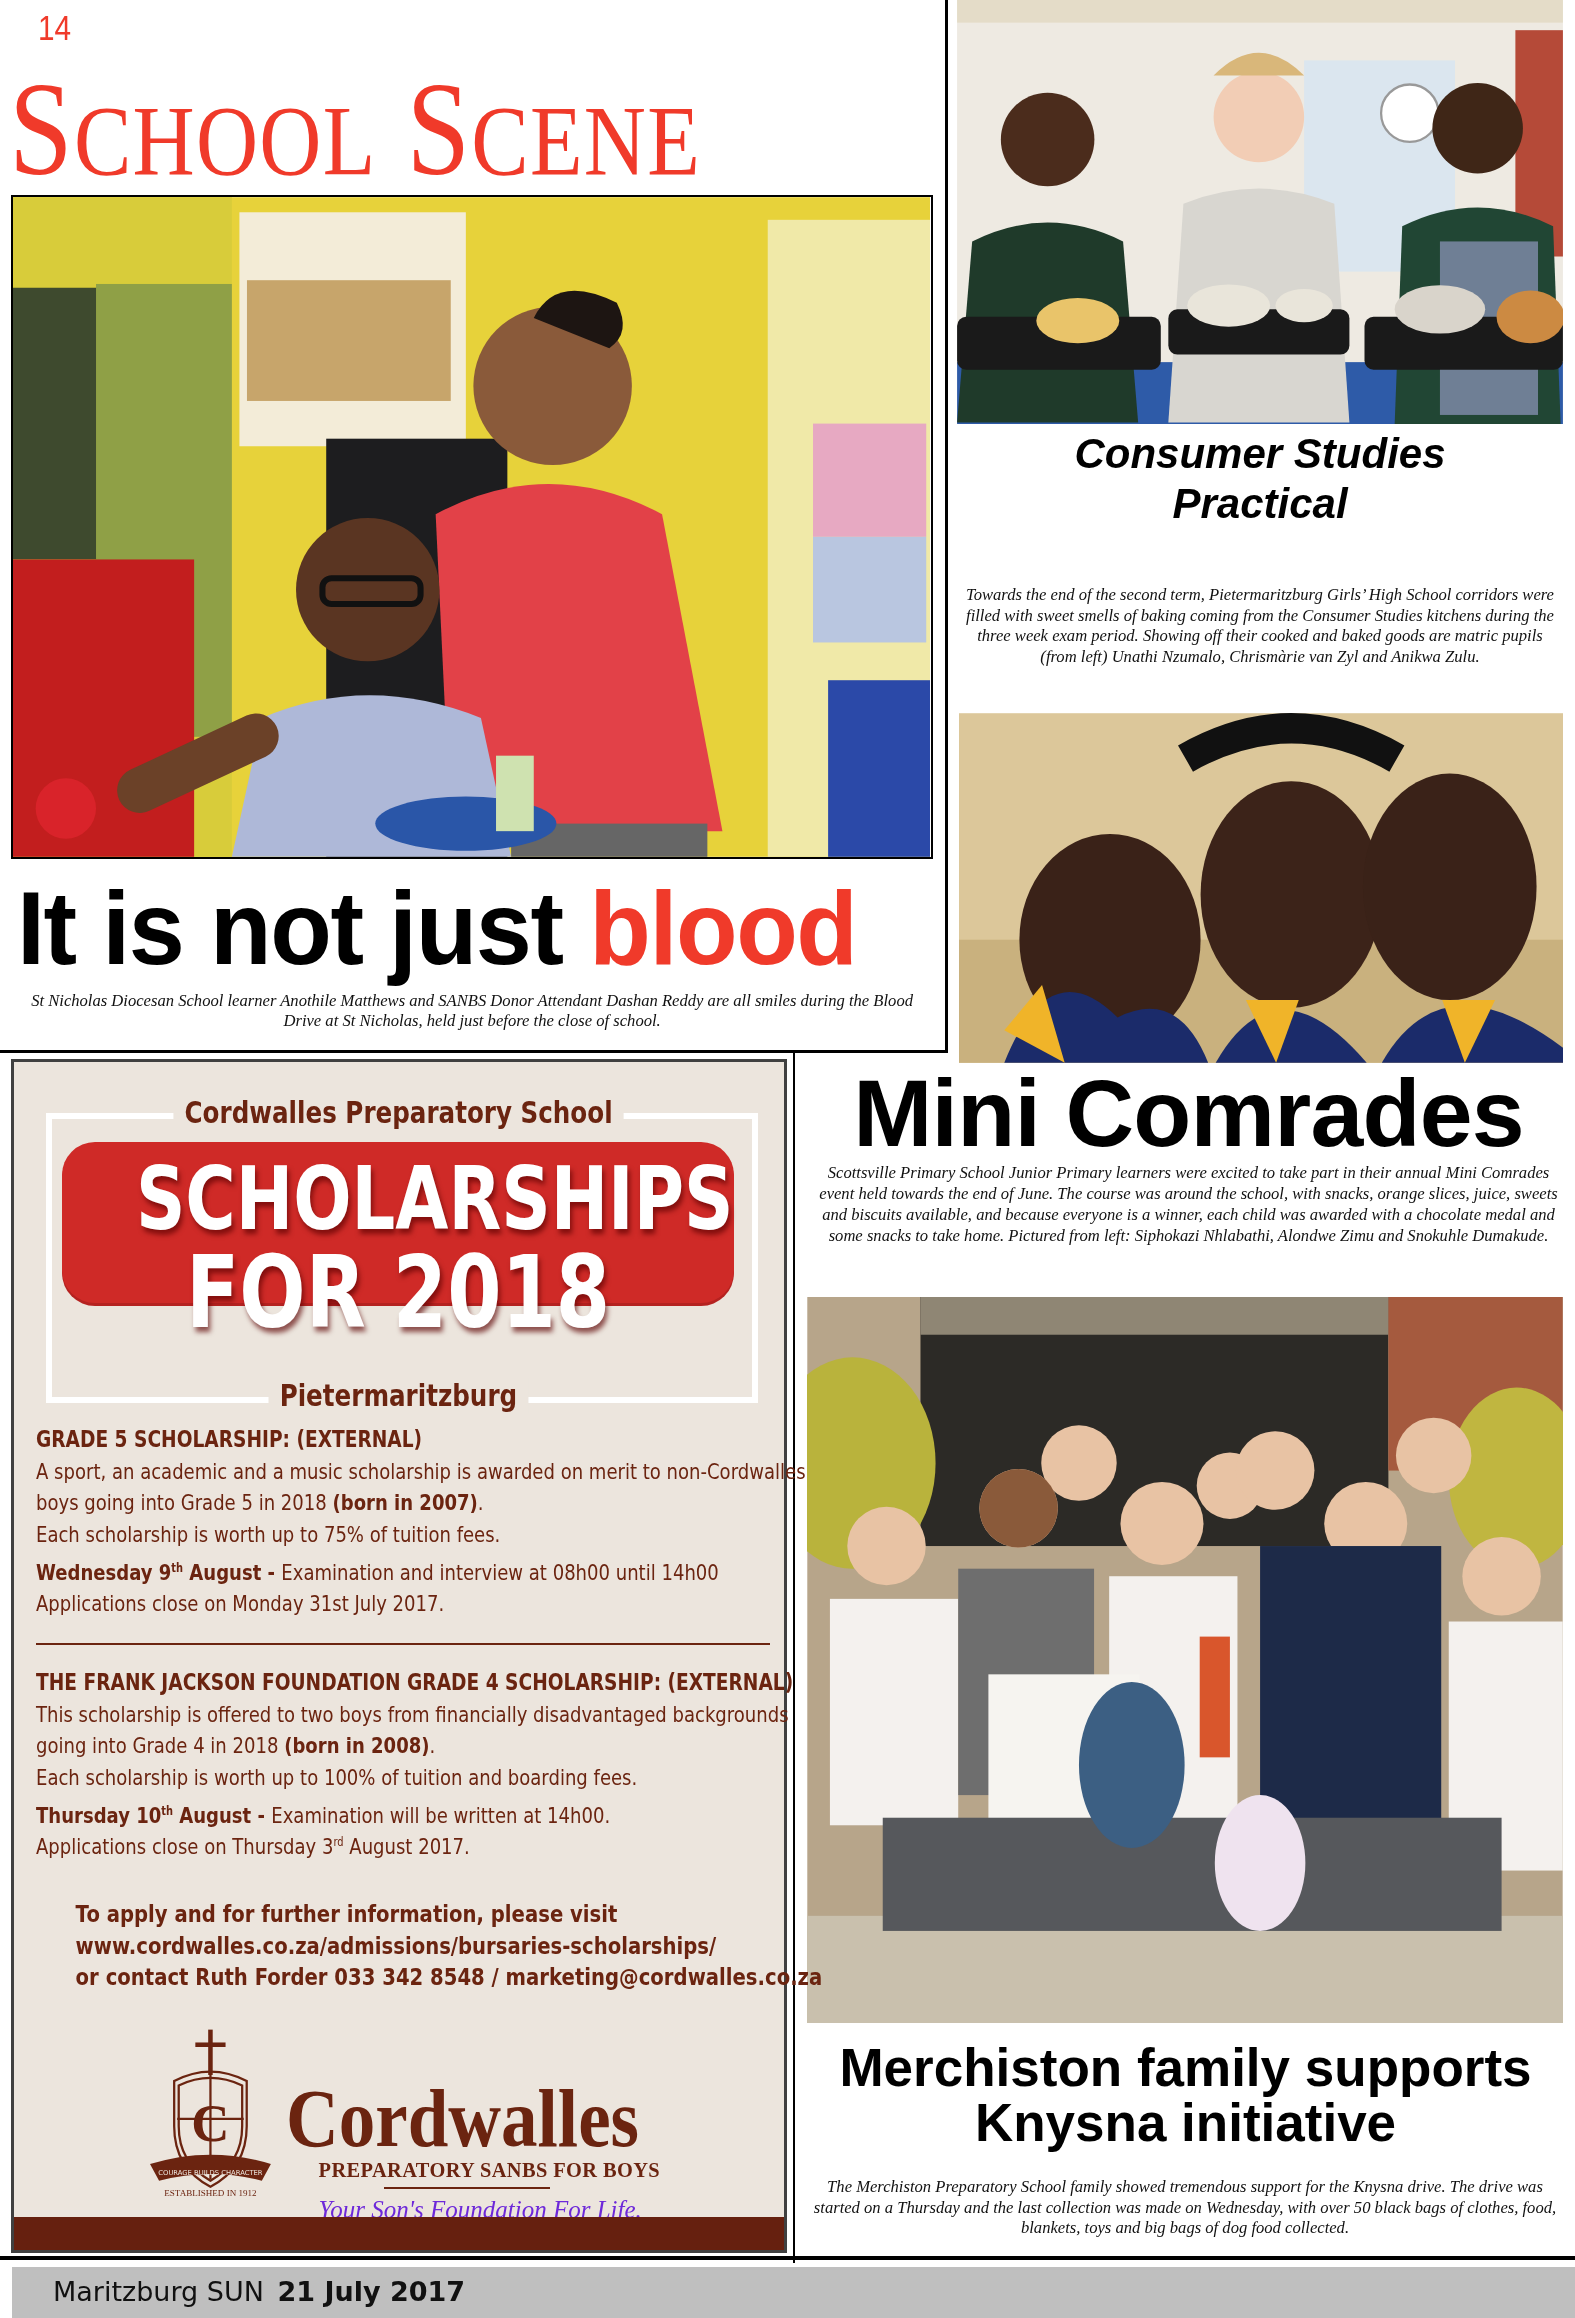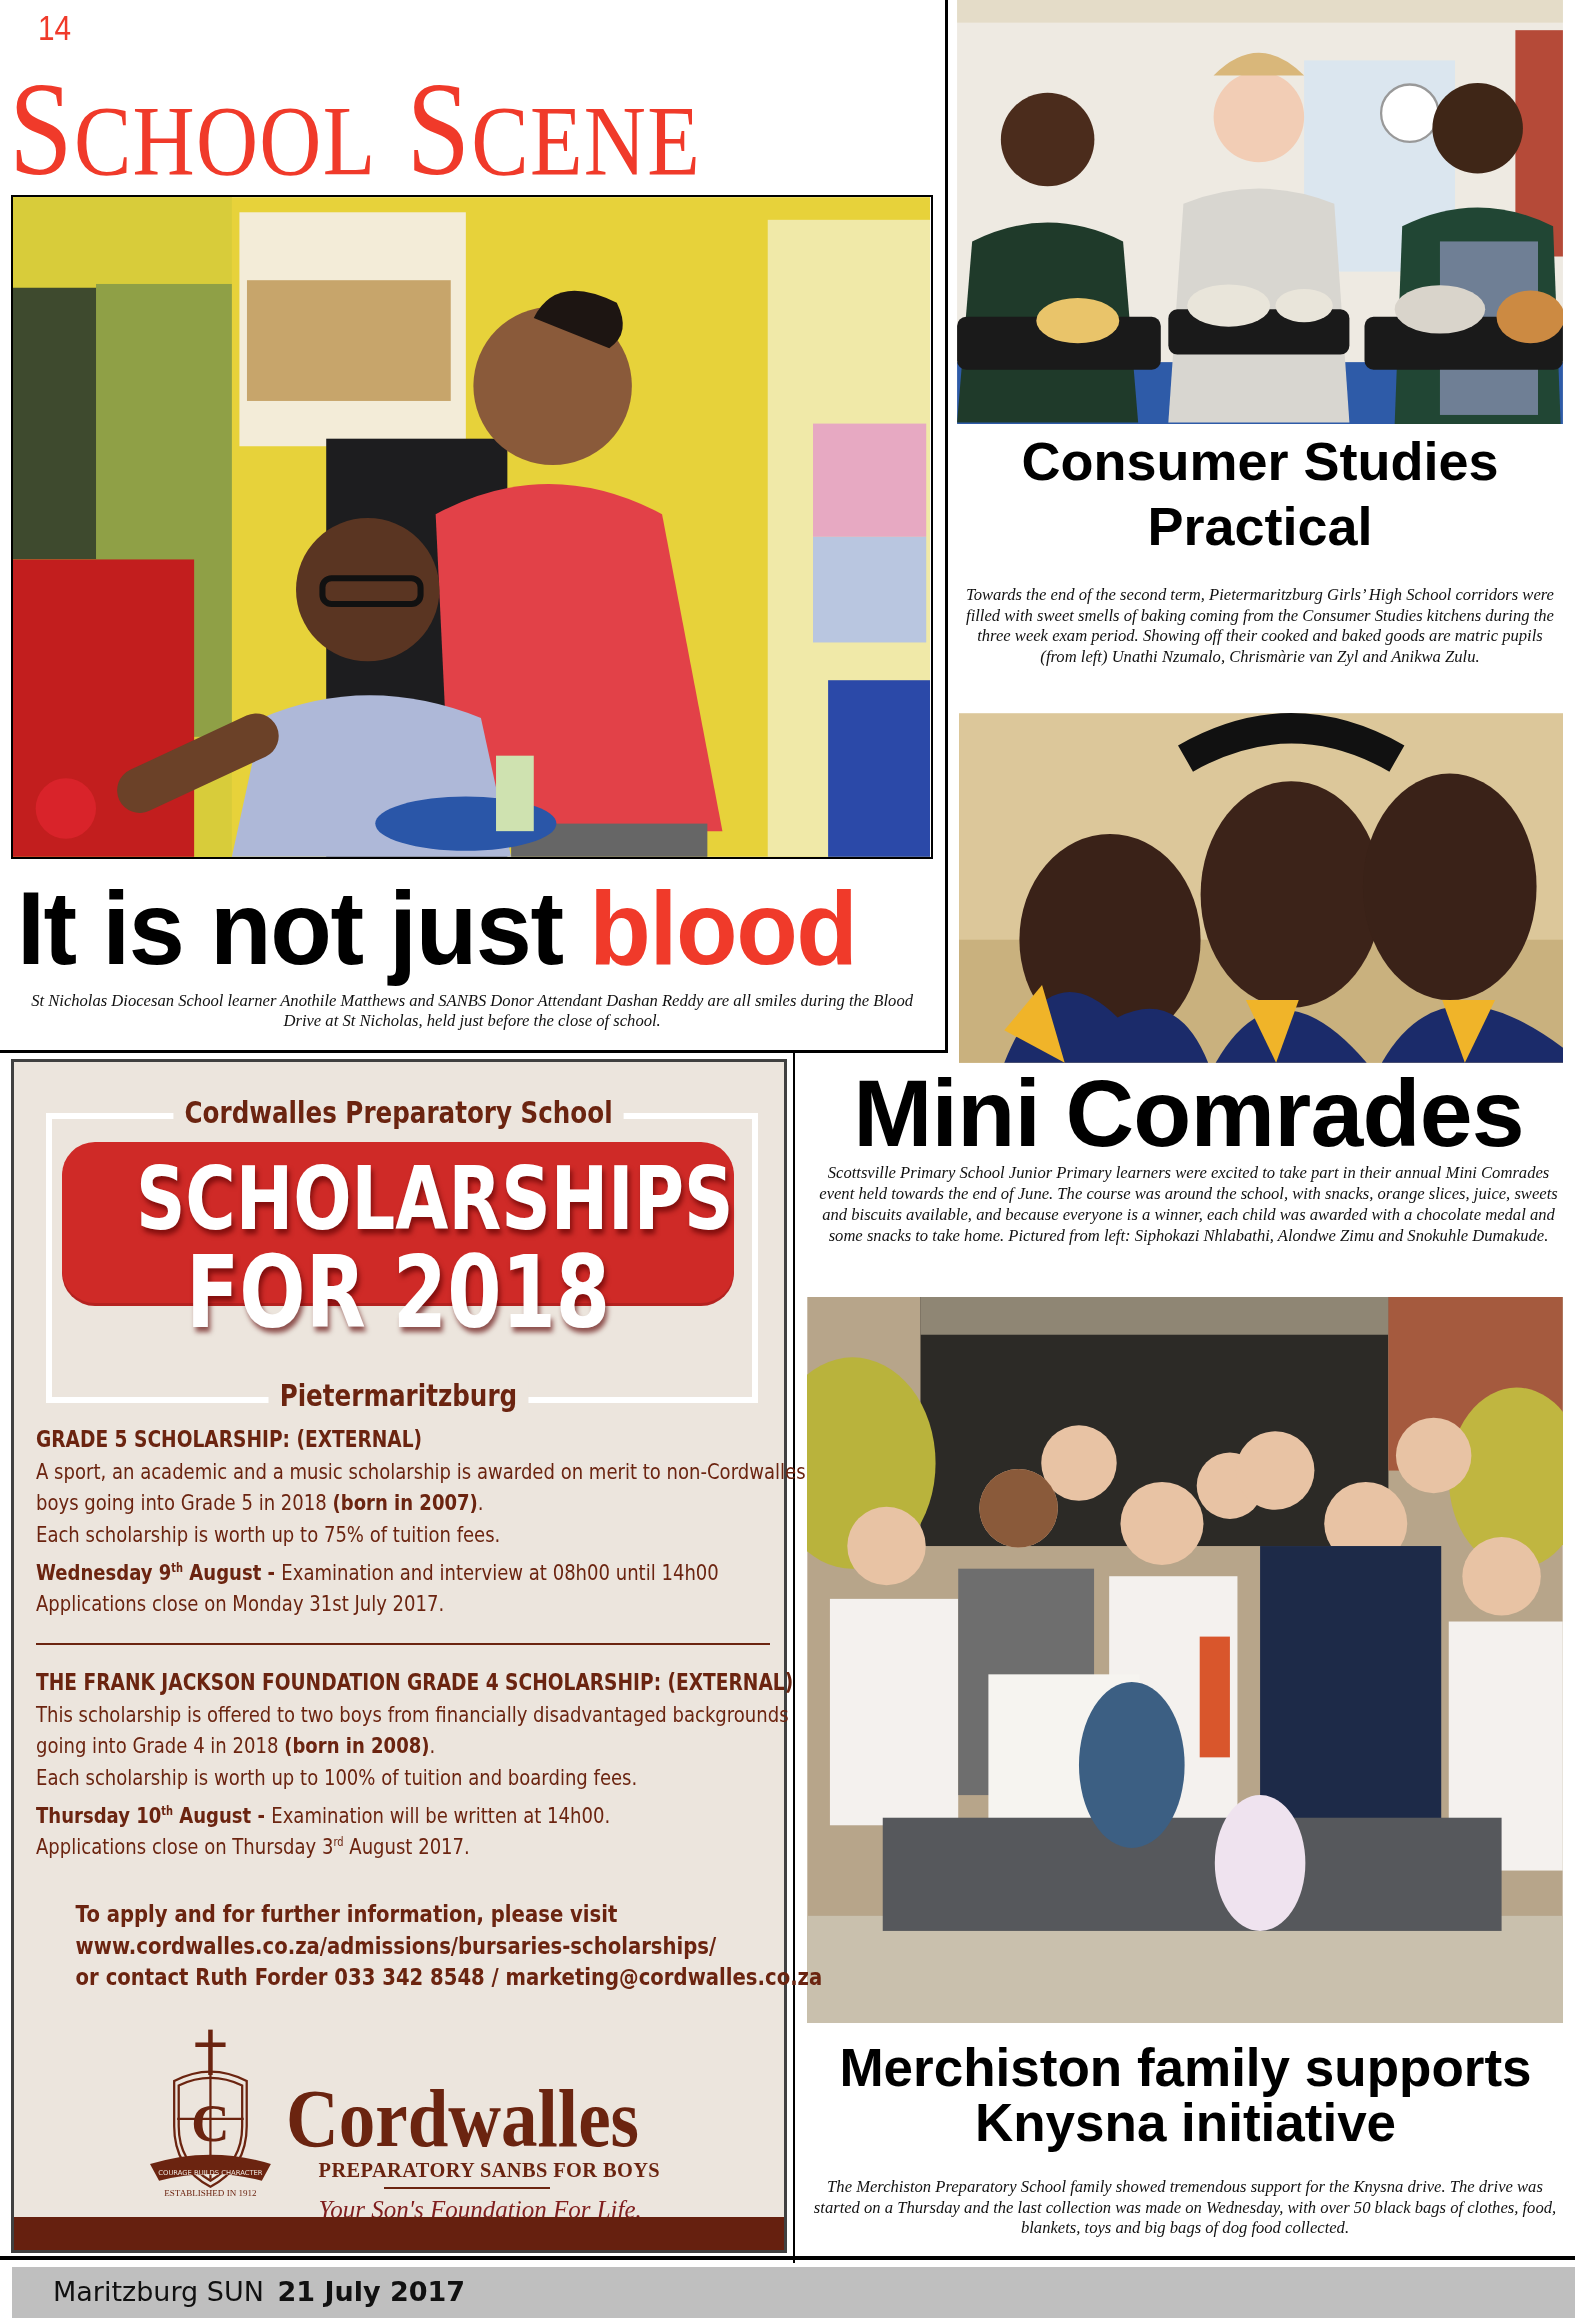--- a/index.html
+++ b/index.html
@@ -32,21 +32,21 @@
   .ad-banner .l1, .ad-banner .l2 { display: block; line-height: 1; text-shadow: 3px 4.5px 6px rgba(90,0,0,0.65); transform: scaleX(0.78); }
   .ad-body { font-size: 22px; line-height: 1.44; }
   .ad-body .heading { font-weight: bold; font-size: 22.7px; }
   .ad-body b { font-weight: bold; }
   .ad-body p { white-space: nowrap; transform: scaleX(0.82); transform-origin: left center; }
   .ad-contact { text-align: left; font-weight: bold; font-size: 23.4px; line-height: 1.35; }
   .ad-contact p { white-space: nowrap; transform: scaleX(0.84); }
   .ad-footer-bar { background: #66200f; }
   .logo-word { font-family: "Liberation Serif", serif; font-weight: bold; font-size: 83px; color: #6b2410; line-height: 1; }
   .logo-sub { font-family: "Liberation Serif", serif; font-weight: bold; font-size: 20.4px; color: #6b2410; letter-spacing: 0.4px; }
-  .logo-tag { font-family: "Liberation Serif", serif; font-style: italic; font-size: 25px; color: #7f1d1d; }
+  .logo-tag { font-family: "Liberation Serif", serif; font-style: italic; font-size: 25px; color: #6d28d9; }
 
   
   .footer { left: 12px; top: 2267px; width: 1576px; height: 52px; background: #bfbfbf; }
   .footer-text { left: 41px; top: 9px; font-family: "DejaVu Sans", sans-serif; font-size: 27px; color: #111; white-space: nowrap; }
   .footer-text b { font-weight: bold; margin-left: 13.6px; }
 </style>
 </head>
 <body>
 
 <div class="abs page-num">14</div>
@@ -124,21 +124,21 @@
       <rect x="0" y="420" width="270" height="70" rx="12" fill="#1a1a1a"></rect>
       <rect x="280" y="410" width="240" height="60" rx="12" fill="#1a1a1a"></rect>
       <rect x="540" y="420" width="263" height="70" rx="12" fill="#1a1a1a"></rect>
       <ellipse cx="160" cy="425" rx="55" ry="30" fill="#e9c46a"></ellipse>
       <ellipse cx="360" cy="405" rx="55" ry="28" fill="#e9e5da"></ellipse>
       <ellipse cx="460" cy="405" rx="38" ry="22" fill="#e9e5da"></ellipse>
       <ellipse cx="640" cy="410" rx="60" ry="32" fill="#d9d4cb"></ellipse>
       <ellipse cx="760" cy="420" rx="45" ry="35" fill="#cc8a42"></ellipse>
     </svg>
   </div>
-  <div class="abs headline" style="left:957px; top:429px; width:606px; font-size:54px; line-height:1.2;">
+  <div class="abs headline" style="left:957px; top:429px; width:606px; font-size:42px; line-height:1.2;font-style:italic;">
     <div>Consumer Studies</div>
     <div>Practical</div>
   </div>
   <p class="abs caption" style="left:957px; top:585px; width:606px; font-size:16.6px; line-height:1.24;">Towards the end of the second term, Pietermaritzburg Girls’ High School corridors were filled with sweet smells of baking coming from the Consumer Studies kitchens during the three week exam period. Showing off their cooked and baked goods are matric pupils (from left) Unathi Nzumalo, Chrismàrie van Zyl and Anikwa Zulu.</p>
 </section>
 
 <section>
   <div class="abs photo-noborder" style="left:959px; top:713px; width:604px; height:350px;">
     <svg width="604" height="350" viewBox="0 0 800 463">
       <rect width="800" height="463" fill="#dcc79a"></rect>

